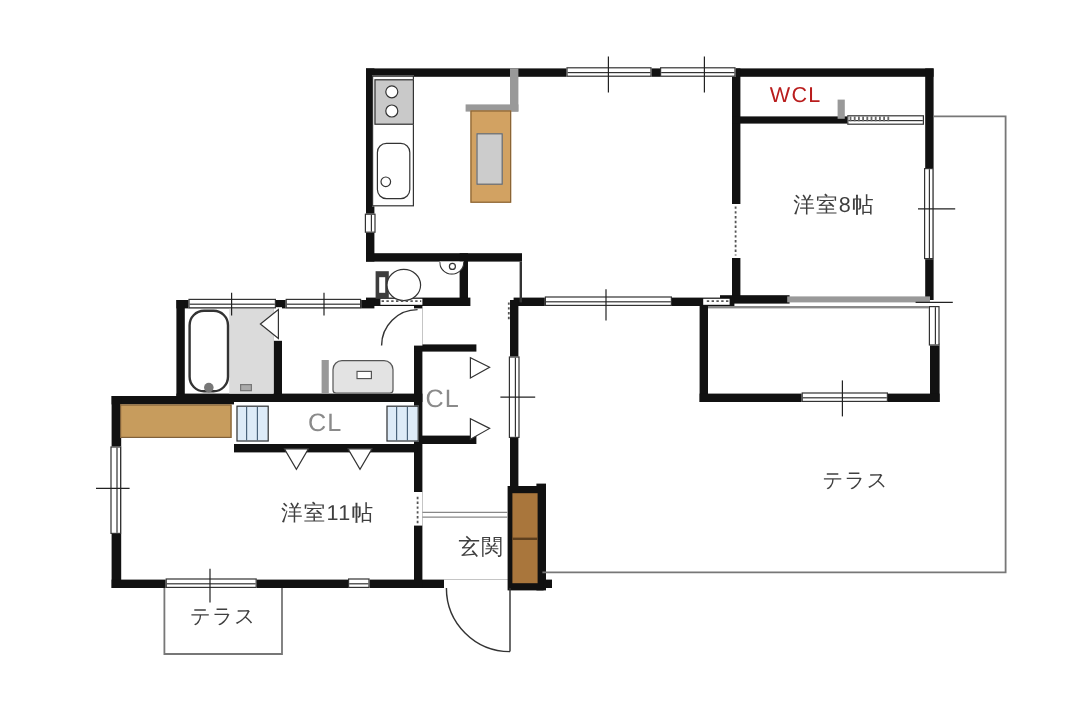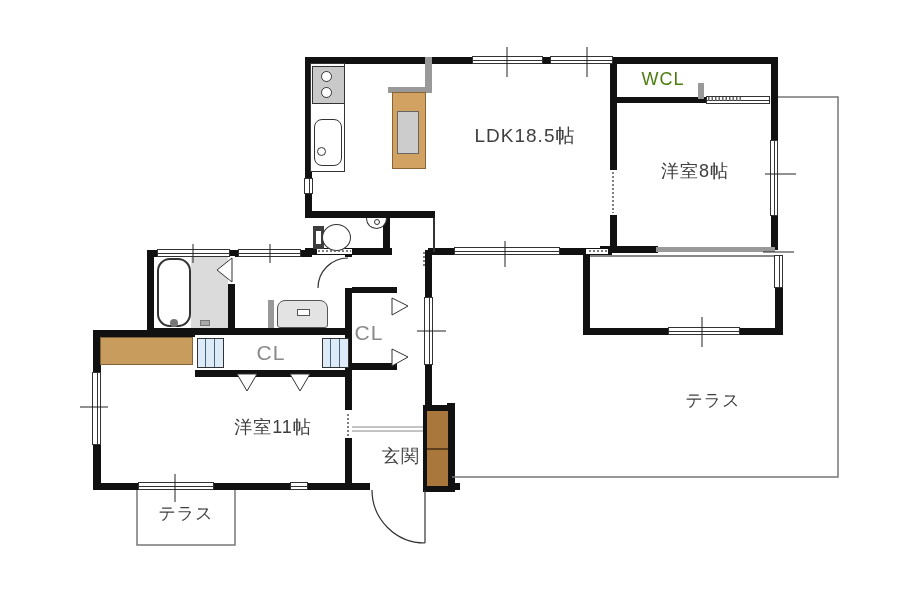--- a/index.html
+++ b/index.html
@@ -151,22 +151,21 @@
       <path d="M 702 317 V 347"></path>
         <path d="M 175 474 V 502"></path>
       <path d="M 80 407 H 108"></path>
         <path d="M 417 331 H 446"></path>
       <path d="M 193 244 V 263"></path>
         <path d="M 270 244 V 263"></path>
       <path d="M 763 252 H 794"></path>
     </g>
   </svg>
 
-  <div class="lbl" style="left:450px;top:126px;width:150px;font-size:19px">LDK18.5帖</div>
-  <div class="lbl" style="left:638px;top:70px;width:50px;font-size:18px;color:#4d7c0f">WCL</div>
+  <div class="lbl" style="left:638px;top:70px;width:50px;font-size:18px;color:#b91c1c">WCL</div>
   <div class="lbl" style="left:645px;top:162px;width:100px;font-size:18px">洋室8帖</div>
   <div class="lbl" style="left:667px;top:392px;width:92px;font-size:17px">テラス</div>
   <div class="lbl cl-lbl" style="left:245px;top:341px;width:52px;font-size:21px">CL</div>
   <div class="lbl cl-lbl" style="left:346px;top:321px;width:46px;font-size:21px">CL</div>
   <div class="lbl" style="left:220px;top:418px;width:106px;font-size:18px">洋室11帖</div>
   <div class="lbl" style="left:372px;top:447px;width:58px;font-size:18px">玄関</div>
   <div class="lbl" style="left:142px;top:505px;width:88px;font-size:17px">テラス</div>
 
 </div>
 

